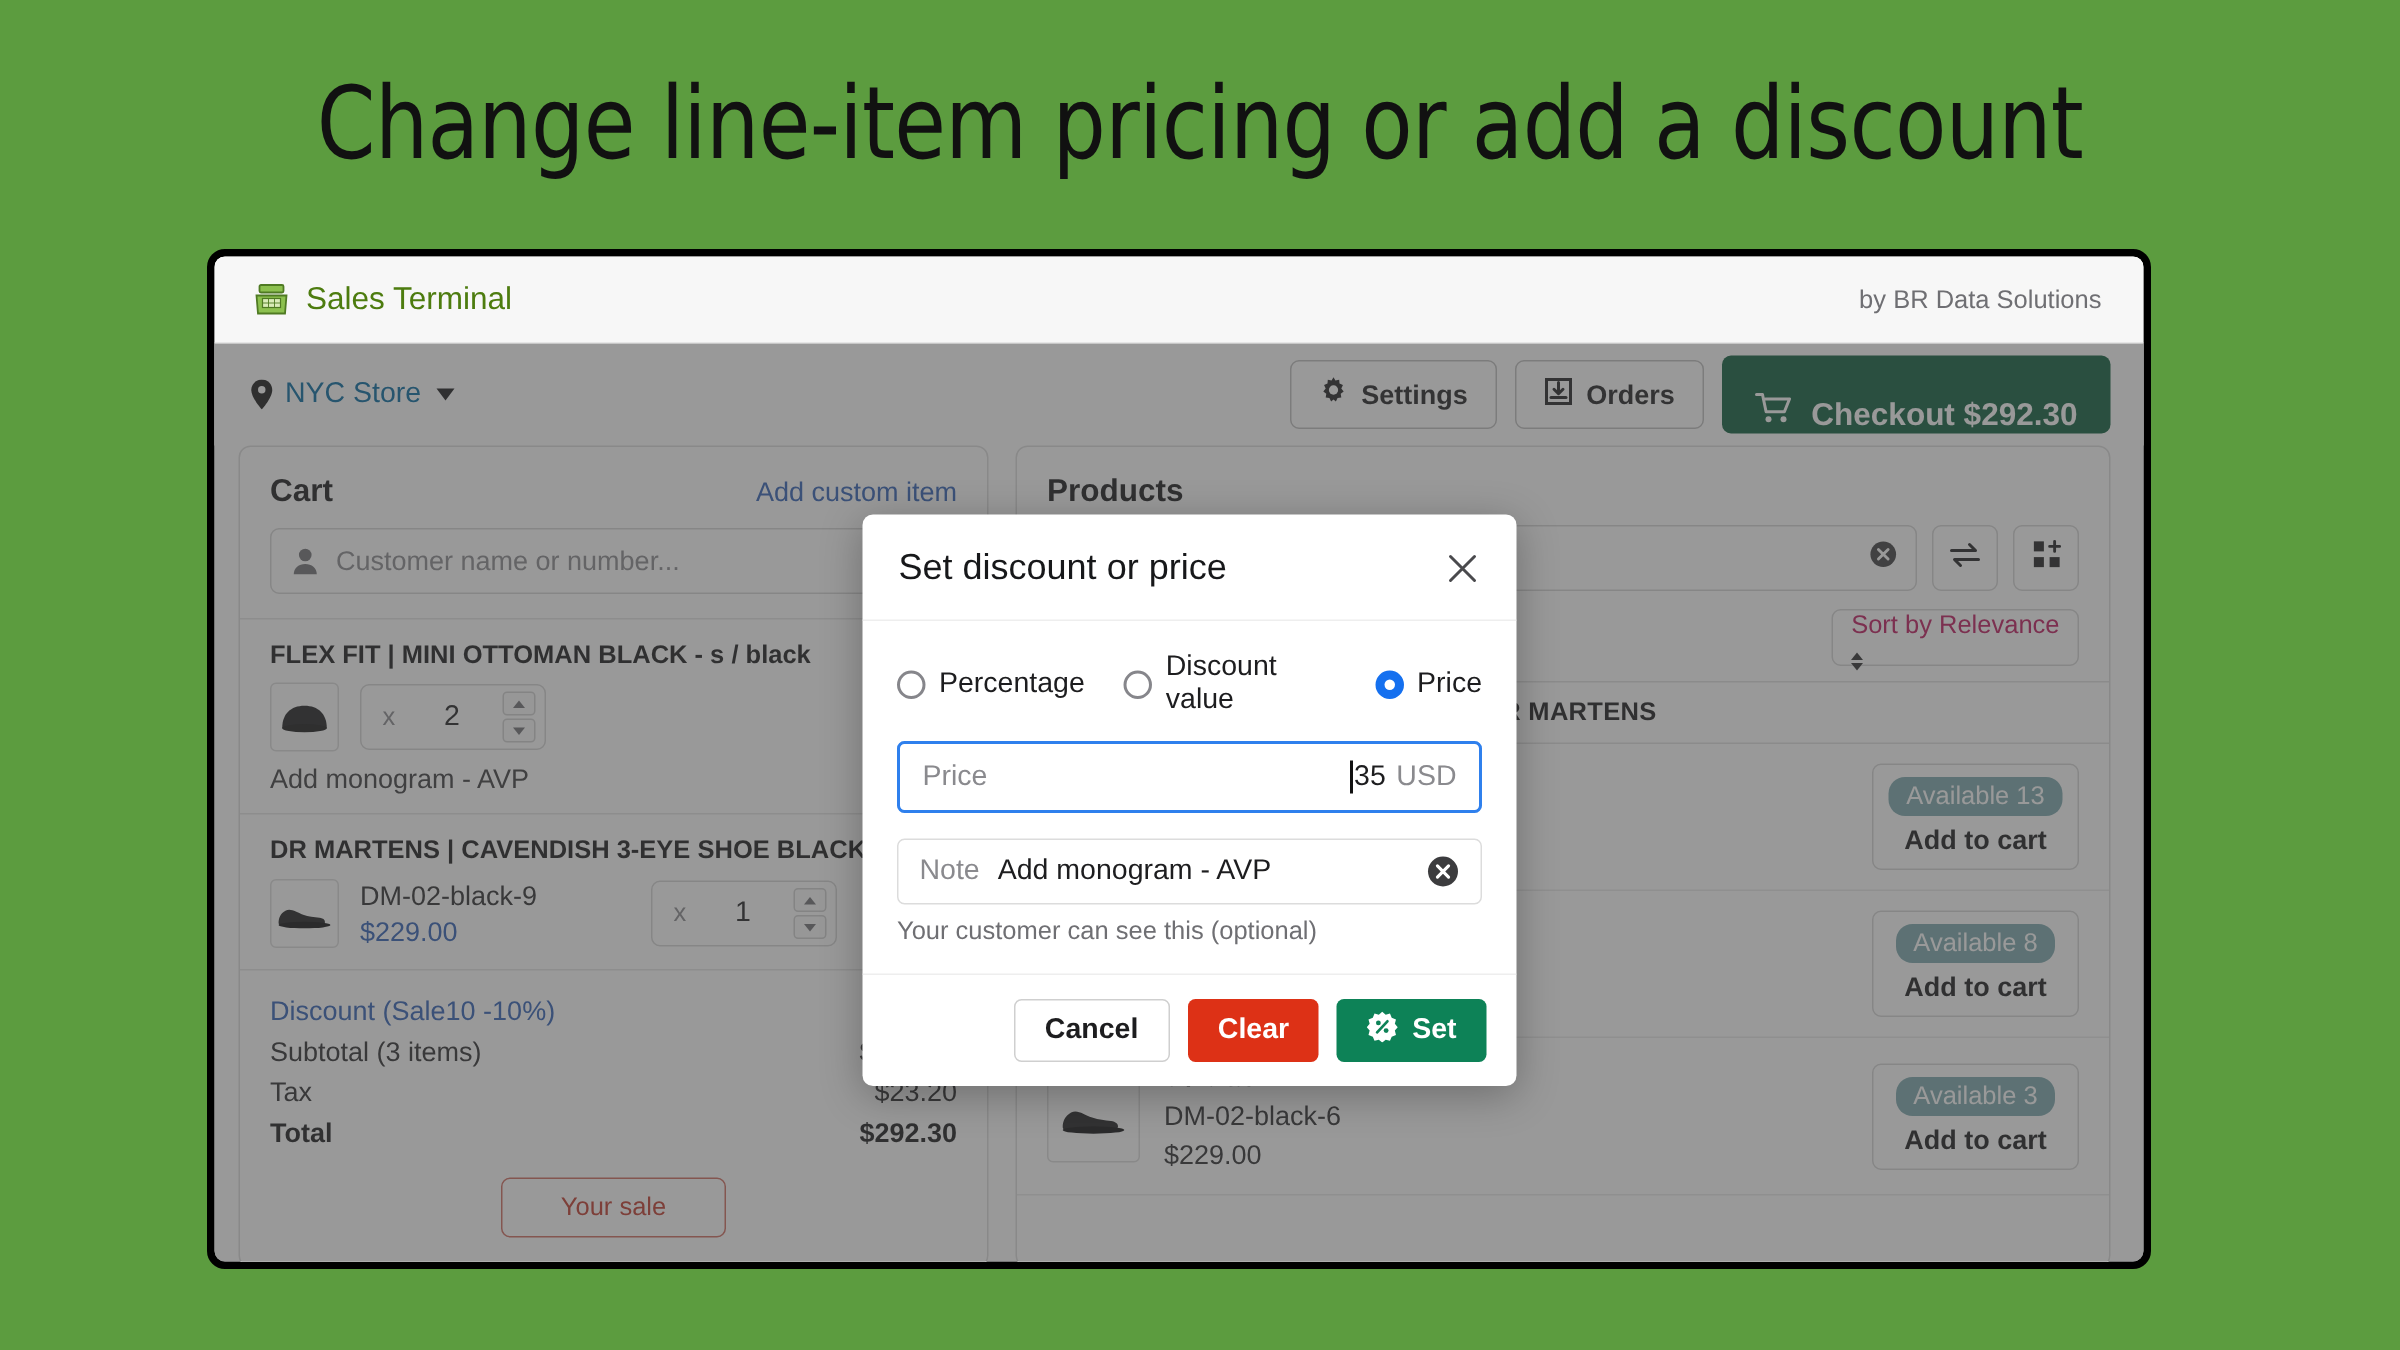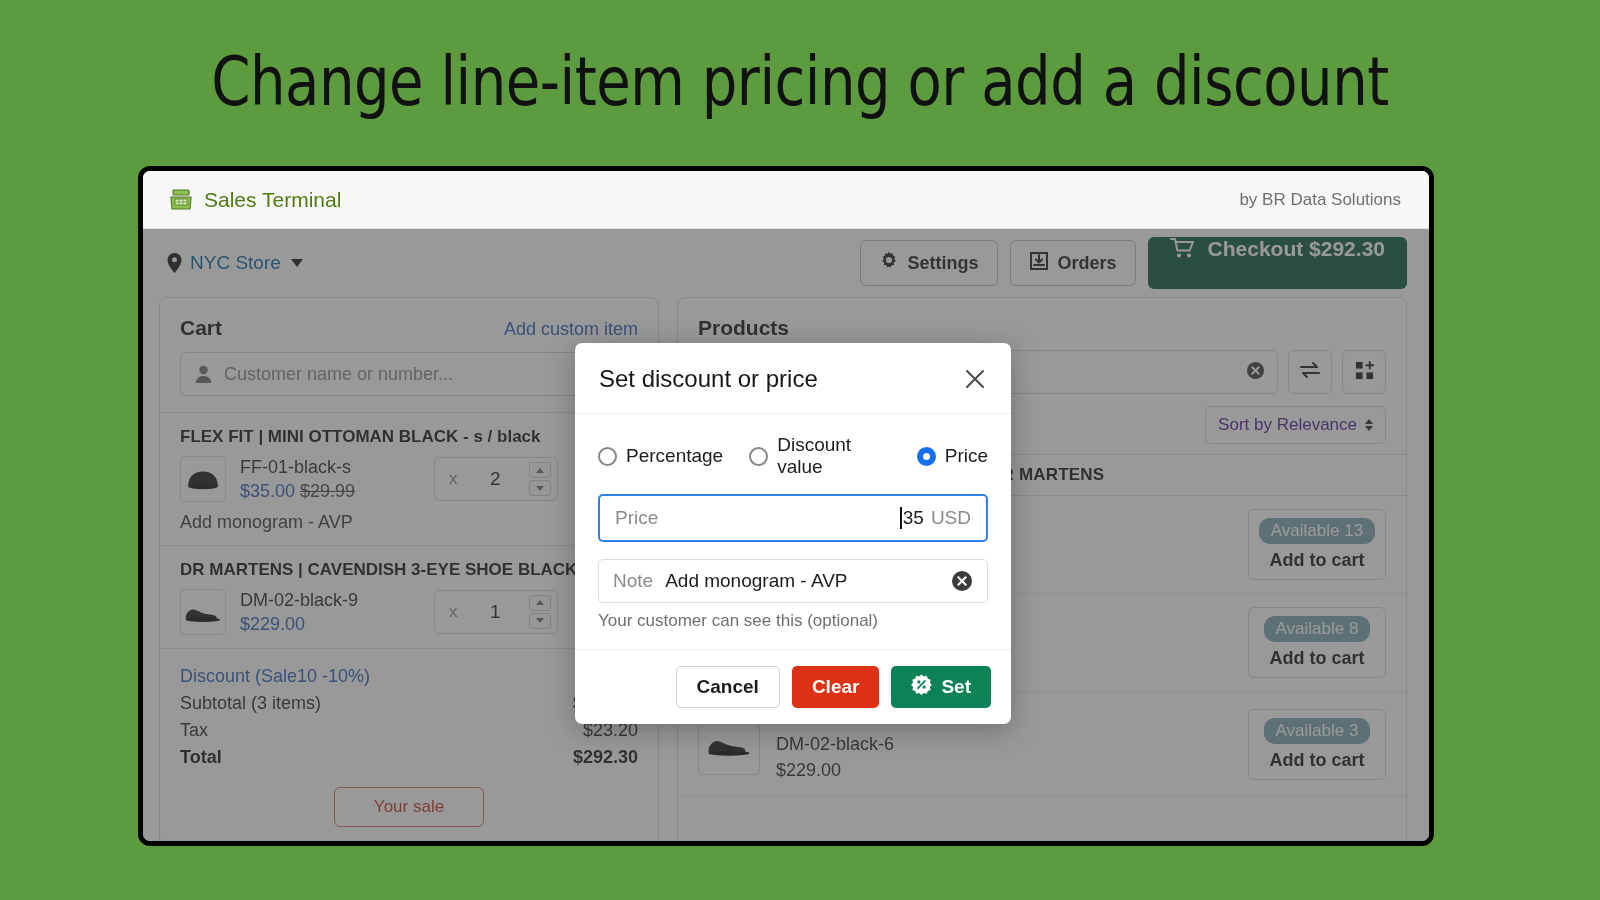--- a/index.html
+++ b/index.html
@@ -108,21 +108,21 @@
     color: #1d1d1f;
     cursor: pointer;
   }
   .btn-checkout {
     height: 52px;
     padding: 0 22px;
     border: none;
     border-radius: 6px;
     background: #0b5c3a;
     display: flex;
-    align-items: flex-start;
+    align-items: flex-end;
     gap: 12px;
     font-size: 21px;
     font-weight: bold;
     color: #ffffff;
     cursor: pointer;
   }
 
   
   .app-body {
     display: flex;
@@ -273,23 +273,24 @@
     background: #ffffff;
     display: flex; align-items: center; justify-content: center;
     cursor: pointer;
     flex: none;
   }
   .sort-row { display: flex; justify-content: flex-end; padding: 0 20px 10px 20px; }
   .sort-box {
     height: 38px; padding: 0 12px;
     border: 1px solid #d5d5d5;
     border-radius: 6px;
-    display: flex; align-items: center; gap: 8px;
-    font-size: 17px; color: #4c1d95;
+    display: flex; gap: 8px;
+    font-size: 17px; color: #be185d;
     cursor: pointer;
+    flex-direction: column;
   }
   .sort-arrows { display: flex; flex-direction: column; gap: 2px; }
   .sa-up { width:0;height:0;border-left:4px solid transparent;border-right:4px solid transparent;border-bottom:5px solid #2b2b2d; }
   .sa-dn { width:0;height:0;border-left:4px solid transparent;border-right:4px solid transparent;border-top:5px solid #2b2b2d; }
 
   .group-header {
     border-top: 1px solid #e0e0e0;
     border-bottom: 1px solid #e0e0e0;
     padding: 10px 20px;
     font-size: 17px;
@@ -523,26 +524,20 @@
       </div>
 
       <div class="cart-row">
         <div class="cart-row-title">FLEX FIT | MINI OTTOMAN BLACK - s / black</div>
         <div class="cart-row-main">
           <div class="thumb">
             <svg viewBox="0 0 40 28" width="38" height="26">
               <path d="M4 22c0-10 6-16 16-16s16 6 16 16z" fill="#1c1c1e"></path>
               <ellipse cx="20" cy="22" rx="16" ry="3" fill="#141416"></ellipse>
             </svg>
-          </div>
-          <div class="cart-row-info">
-            <div class="sku">FF-01-black-s</div>
-            <div class="price-line">
-              <span class="price-current">$35.00</span><span class="price-strike">$29.99</span>
-            </div>
           </div>
           <div class="qty-box">
             <span class="qty-x">x</span>
             <span class="qty-val">2</span>
             <span class="qty-steppers">
               <span class="stepper">
                   <span class="stepper-tri-up"></span>
                 </span>
               <span class="stepper">
                   <span class="stepper-tri-down"></span>

